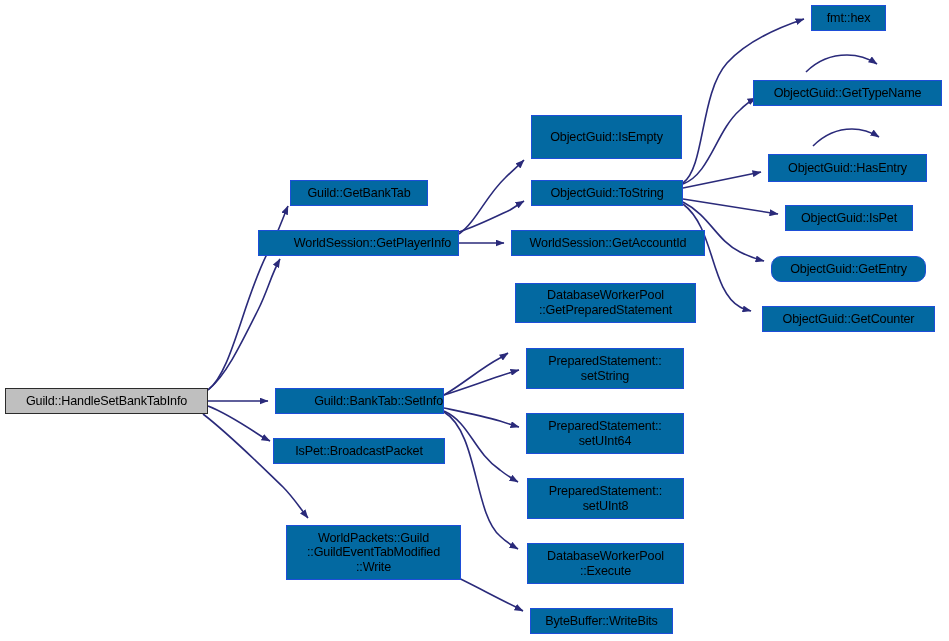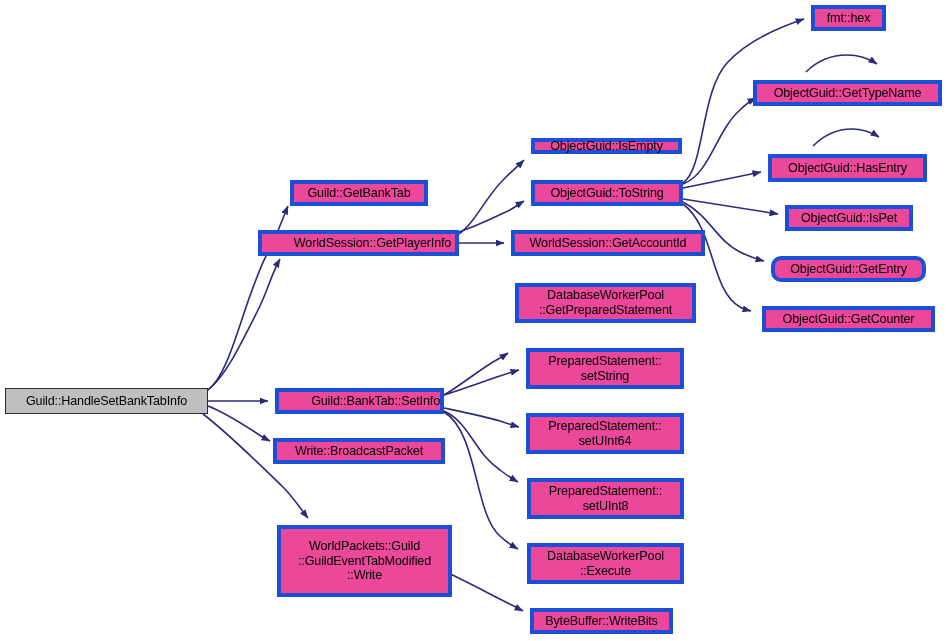--- a/index.html
+++ b/index.html
@@ -19,22 +19,22 @@
     position: absolute;
     left: 0;
     top: 0;
     width: 949px;
     height: 641px;
     pointer-events: none;
   }
   .gnode {
     position: absolute;
     box-sizing: border-box;
-    border: 4px solid #1d4ed8;
-    background: #ec4899;
+    border: 1px solid #1d4ed8;
+    background: #0369a1;
     color: #000000;
     font-size: 12.6px;
     line-height: 14.6px;
     display: flex;
     align-items: center;
     justify-content: center;
     text-align: center;
     white-space: pre;
     letter-spacing: -0.15px;
     z-index: 3;
@@ -83,25 +83,25 @@
         <path d="M806,72 C818,60 833,55 847,55 C858,55 868,58 877,64" fill="none" stroke="#2a2a7a" stroke-width="1.6" marker-end="url(#arrowhead)"></path>
         <path d="M813,146 C825,134 839,129 852,129 C862,129 871,132 879,137" fill="none" stroke="#2a2a7a" stroke-width="1.6" marker-end="url(#arrowhead)"></path>
       </g>
   </svg>
 
   <div id="nodes-group">
       <div class="gnode root" style="left: 5px; top: 388px; width: 203px; height: 26px;"><span class="lbl">Guild::HandleSetBankTabInfo</span></div>
       <div class="gnode" style="left: 290px; top: 180px; width: 138px; height: 26px;"><span class="lbl">Guild::GetBankTab</span></div>
       <div class="gnode" style="left: 258px; top: 230px; width: 201px; height: 26px; padding-left: 28px;"><span class="lbl">WorldSession::GetPlayerInfo</span></div>
       <div class="gnode" style="left: 275px; top: 388px; width: 169px; height: 26px; text-align: right;"><span class="lbl">Guild::BankTab::SetInfo</span></div>
-      <div class="gnode" style="left: 273px; top: 438px; width: 172px; height: 26px;"><span class="lbl">Write::BroadcastPacket</span></div>
-      <div class="gnode" style="left: 277px; top: 525px; width: 175px; height: 72px;"><span class="lbl">WorldPackets::Guild
+      <div class="gnode" style="left: 273px; top: 438px; width: 172px; height: 26px;"><span class="lbl">IsPet::BroadcastPacket</span></div>
+      <div class="gnode" style="left: 286px; top: 525px; width: 175px; height: 55px;"><span class="lbl">WorldPackets::Guild
 ::GuildEventTabModified
 ::Write</span></div>
-      <div class="gnode" style="left: 531px; top: 138px; width: 151px; height: 16px;"><span class="lbl">ObjectGuid::IsEmpty</span></div>
+      <div class="gnode" style="left: 531px; top: 115px; width: 151px; height: 44px;"><span class="lbl">ObjectGuid::IsEmpty</span></div>
       <div class="gnode" style="left: 531px; top: 180px; width: 152px; height: 26px;"><span class="lbl">ObjectGuid::ToString</span></div>
       <div class="gnode" style="left: 511px; top: 230px; width: 194px; height: 26px;"><span class="lbl">WorldSession::GetAccountId</span></div>
       <div class="gnode" style="left: 515px; top: 283px; width: 181px; height: 40px;"><span class="lbl">DatabaseWorkerPool
 ::GetPreparedStatement</span></div>
       <div class="gnode" style="left: 526px; top: 348px; width: 158px; height: 41px;"><span class="lbl">PreparedStatement::
 setString</span></div>
       <div class="gnode" style="left: 526px; top: 413px; width: 158px; height: 41px;"><span class="lbl">PreparedStatement::
 setUInt64</span></div>
       <div class="gnode" style="left: 527px; top: 478px; width: 157px; height: 41px;"><span class="lbl">PreparedStatement::
 setUInt8</span></div>

